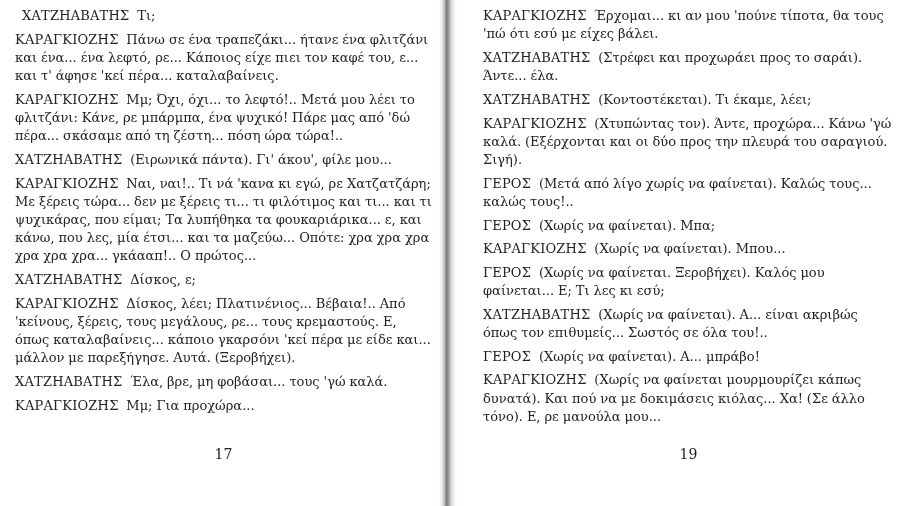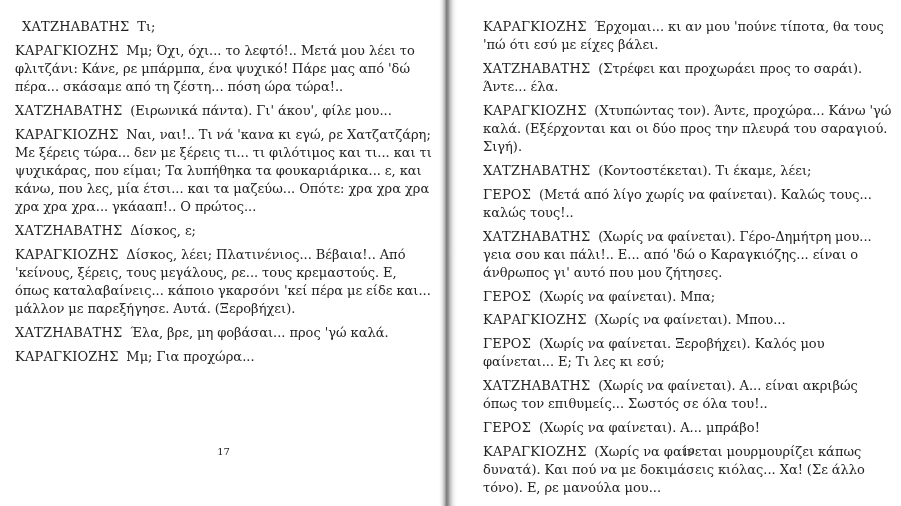--- a/index.html
+++ b/index.html
@@ -17,42 +17,42 @@
     color: #222222;
   }
   .page {
     position: absolute;
     top: 0;
     height: 506px;
   }
   .page-left  { left: 15px;  width: 417px; }
   .page-right { left: 483px; width: 411px; }
   .page-body {
-    padding-top: 18px;
+    padding-top: 7px;
   }
   .speech {
     margin: 0 0 5.5px 0;
     font-size: 13px;
     line-height: 18.2px;
     text-align: left;
     word-spacing: -0.2px;
   }
   .page-left .speech:first-child { text-indent: 7px; }
   .speaker {
     margin-right: 0.6em;
     letter-spacing: 0.2px;
     white-space: nowrap;
   }
   .page-number {
     position: absolute;
     left: 0;
     right: 0;
     top: 446px;
     text-align: center;
-    font-size: 10px;
+    font-size: 14px;
     color: #222222;
   }
   .gutter {
     position: absolute;
     left: 439px;
     top: 0;
     width: 18px;
     height: 506px;
     background: linear-gradient(to right,
       #ffffff 0%,
@@ -68,54 +68,54 @@
 </style>
 </head>
 <body>
 
 <div class="spread">
 
   <section class="page page-left">
     <div class="page-body">
   <p class="speech"><span class="speaker">ΧΑΤΖΗΑΒΑΤΗΣ</span><span class="speech-text">Τι;</span></p>
 
+  <p class="speech"><span class="speaker">ΚΑΡΑΓΚΙΟΖΗΣ</span><span class="speech-text">Πάνω σε ένα τραπεζάκι... ήτανε ένα φλιτζάνι και ένα... ένα λεφτό, ρε... Κάποιος είχε πιει τον καφέ του, ε... και τ' άφησε 'κεί πέρα... καταλαβαίνεις.</span></p>
 
 
   <p class="speech"><span class="speaker">ΚΑΡΑΓΚΙΟΖΗΣ</span><span class="speech-text">Μμ; Όχι, όχι... το λεφτό!.. Μετά μου λέει το φλιτζάνι: Κάνε, ρε μπάρμπα, ένα ψυχικό! Πάρε μας από 'δώ πέρα... σκάσαμε από τη ζέστη... πόση ώρα τώρα!..</span></p>
 
   <p class="speech"><span class="speaker">ΧΑΤΖΗΑΒΑΤΗΣ</span><span class="speech-text">(Ειρωνικά πάντα). Γι' άκου', φίλε μου...</span></p>
 
   <p class="speech"><span class="speaker">ΚΑΡΑΓΚΙΟΖΗΣ</span><span class="speech-text">Ναι, ναι!.. Τι νά 'κανα κι εγώ, ρε Χατζατζάρη; Με ξέρεις τώρα... δεν με ξέρεις τι... τι φιλότιμος και τι... και τι ψυχικάρας, που είμαι; Τα λυπήθηκα τα φουκαριάρικα... ε, και κάνω, που λες, μία έτσι... και τα μαζεύω... Οπότε: χρα χρα χρα χρα χρα χρα... γκάααπ!.. Ο πρώτος...</span></p>
 
   <p class="speech"><span class="speaker">ΧΑΤΖΗΑΒΑΤΗΣ</span><span class="speech-text">Δίσκος, ε;</span></p>
 
   <p class="speech"><span class="speaker">ΚΑΡΑΓΚΙΟΖΗΣ</span><span class="speech-text">Δίσκος, λέει; Πλατινένιος... Βέβαια!.. Από 'κείνους, ξέρεις, τους μεγάλους, ρε... τους κρεμαστούς. Ε, όπως καταλαβαίνεις... κάποιο γκαρσόνι 'κεί πέρα με είδε και... μάλλον με παρεξήγησε. Αυτά. (Ξεροβήχει).</span></p>
 
-  <p class="speech"><span class="speaker">ΧΑΤΖΗΑΒΑΤΗΣ</span><span class="speech-text">Έλα, βρε, μη φοβάσαι... προς 'γώ καλά.</span></p>
+  <p class="speech"><span class="speaker">ΧΑΤΖΗΑΒΑΤΗΣ</span><span class="speech-text">Έλα, βρε, μη φοβάσαι... τους 'γώ καλά.</span></p>
 
   <p class="speech"><span class="speaker">ΚΑΡΑΓΚΙΟΖΗΣ</span><span class="speech-text">Μμ; Για προχώρα...</span></p>
 </div>
     <div class="page-number">17</div>
   </section>
 
   <div class="gutter"></div>
 
   <section class="page page-right">
     <div class="page-body">
   <p class="speech"><span class="speaker">ΚΑΡΑΓΚΙΟΖΗΣ</span><span class="speech-text">Έρχομαι... κι αν μου 'πούνε τίποτα, θα τους 'πώ ότι εσύ με είχες βάλει.</span></p>
 
   <p class="speech"><span class="speaker">ΧΑΤΖΗΑΒΑΤΗΣ</span><span class="speech-text">(Στρέφει και προχωράει προς το σαράι). Άντε... έλα.</span></p>
 
+  <p class="speech"><span class="speaker">ΧΑΤΖΗΑΒΑΤΗΣ</span><span class="speech-text">(Κοντοστέκεται). Τι έκαμε, λέει;</span></p>
+
   <p class="speech"><span class="speaker">ΚΑΡΑΓΚΙΟΖΗΣ</span><span class="speech-text">(Χτυπώντας τον). Άντε, προχώρα... Κάνω 'γώ καλά. (Εξέρχονται και οι δύο προς την πλευρά του σαραγιού. Σιγή).</span></p>
-
-  <p class="speech"><span class="speaker">ΧΑΤΖΗΑΒΑΤΗΣ</span><span class="speech-text">(Κοντοστέκεται). Τι έκαμε, λέει;</span></p>
 
   <p class="speech"><span class="speaker">ΓΕΡΟΣ</span><span class="speech-text">(Μετά από λίγο χωρίς να φαίνεται). Καλώς τους... καλώς τους!..</span></p>
 
-  <p class="speech"><span class="speaker">ΧΑΤΖΗΑΒΑΤΗΣ</span><span class="speech-text">(Χωρίς να φαίνεται). Γέρο-Δημήτρη μου... γεια σου και πάλι!.. Ε... από 'δώ ο Καραγκιόζης... είναι ο άνθρωπος γι' αυτό που μου ζήτησες.</span></p>
 
   <p class="speech"><span class="speaker">ΓΕΡΟΣ</span><span class="speech-text">(Χωρίς να φαίνεται). Μπα;</span></p>
 
   <p class="speech"><span class="speaker">ΚΑΡΑΓΚΙΟΖΗΣ</span><span class="speech-text">(Χωρίς να φαίνεται). Μπου...</span></p>
 
   <p class="speech"><span class="speaker">ΓΕΡΟΣ</span><span class="speech-text">(Χωρίς να φαίνεται. Ξεροβήχει). Καλός μου φαίνεται... Ε; Τι λες κι εσύ;</span></p>
 
   <p class="speech"><span class="speaker">ΧΑΤΖΗΑΒΑΤΗΣ</span><span class="speech-text">(Χωρίς να φαίνεται). Α... είναι ακριβώς όπως τον επιθυμείς... Σωστός σε όλα του!..</span></p>
 
   <p class="speech"><span class="speaker">ΓΕΡΟΣ</span><span class="speech-text">(Χωρίς να φαίνεται). Α... μπράβο!</span></p>

